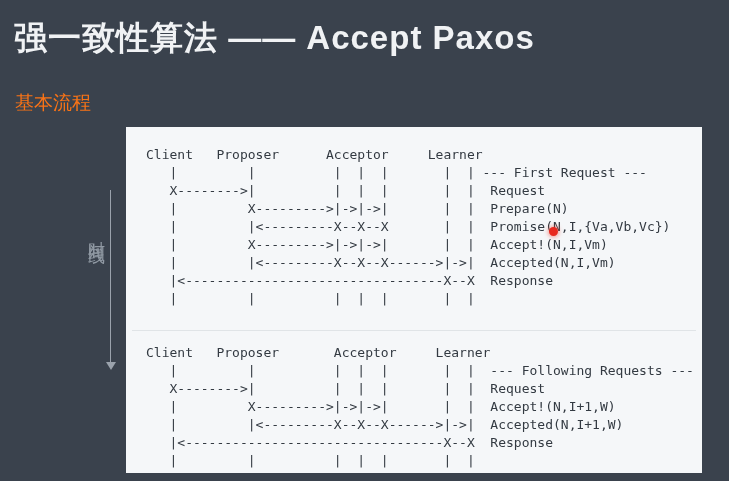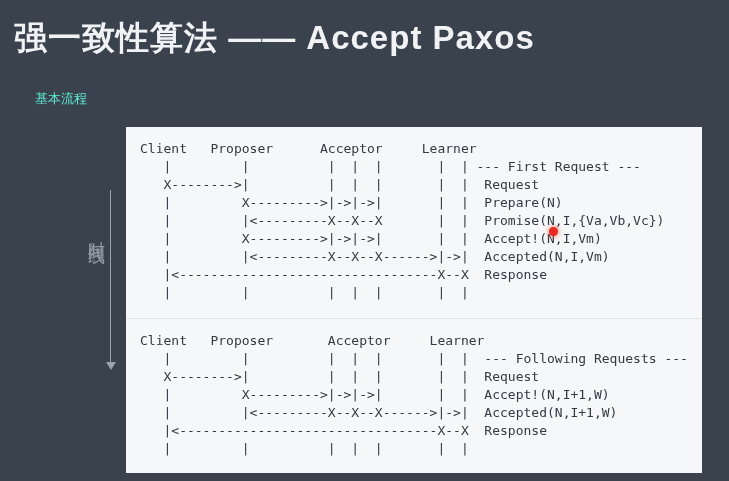--- a/index.html
+++ b/index.html
@@ -16,25 +16,24 @@
     margin: 0;
     font-size: 33px;
     font-weight: bold;
     letter-spacing: 1px;
     color: #f0f2f4;
     white-space: nowrap;
   }
   .slide-subtitle {
     position: absolute;
     left: 15px; top: 90px;
-    font-size: 13px;
-    color: #5eead4;
+    font-size: 19px;
+    color: #f97316;
     font-family: "Liberation Serif", serif;
     white-space: nowrap;
-    margin-left: 20px;
   }
   .timeline-label {
     position: absolute;
     left: 85px; top: 228px;
     width: 20px;
     font-size: 17px;
     line-height: 23px;
     color: #9099a3;
     text-align: center;
     writing-mode: vertical-lr;
@@ -55,21 +54,21 @@
     border-right: 5px solid transparent;
     border-top: 8px solid #9aa2ac;
   }
   .diagram-panel {
     position: absolute;
     left: 126px; top: 127px;
     width: 576px; height: 346px;
     background: #f5f7f9;
   }
   .diagram-panel pre {
-    margin: 0;
+    margin: 6px;
     box-sizing: border-box;
     padding: 13px 8px 0 14px;
     font-family: "DejaVu Sans Mono", "Liberation Mono", monospace;
     font-size: 13px;
     line-height: 18px;
     color: #333a42;
     white-space: pre;
     overflow: hidden;
   }
   .diagram-block-1 { height: 191px; }

